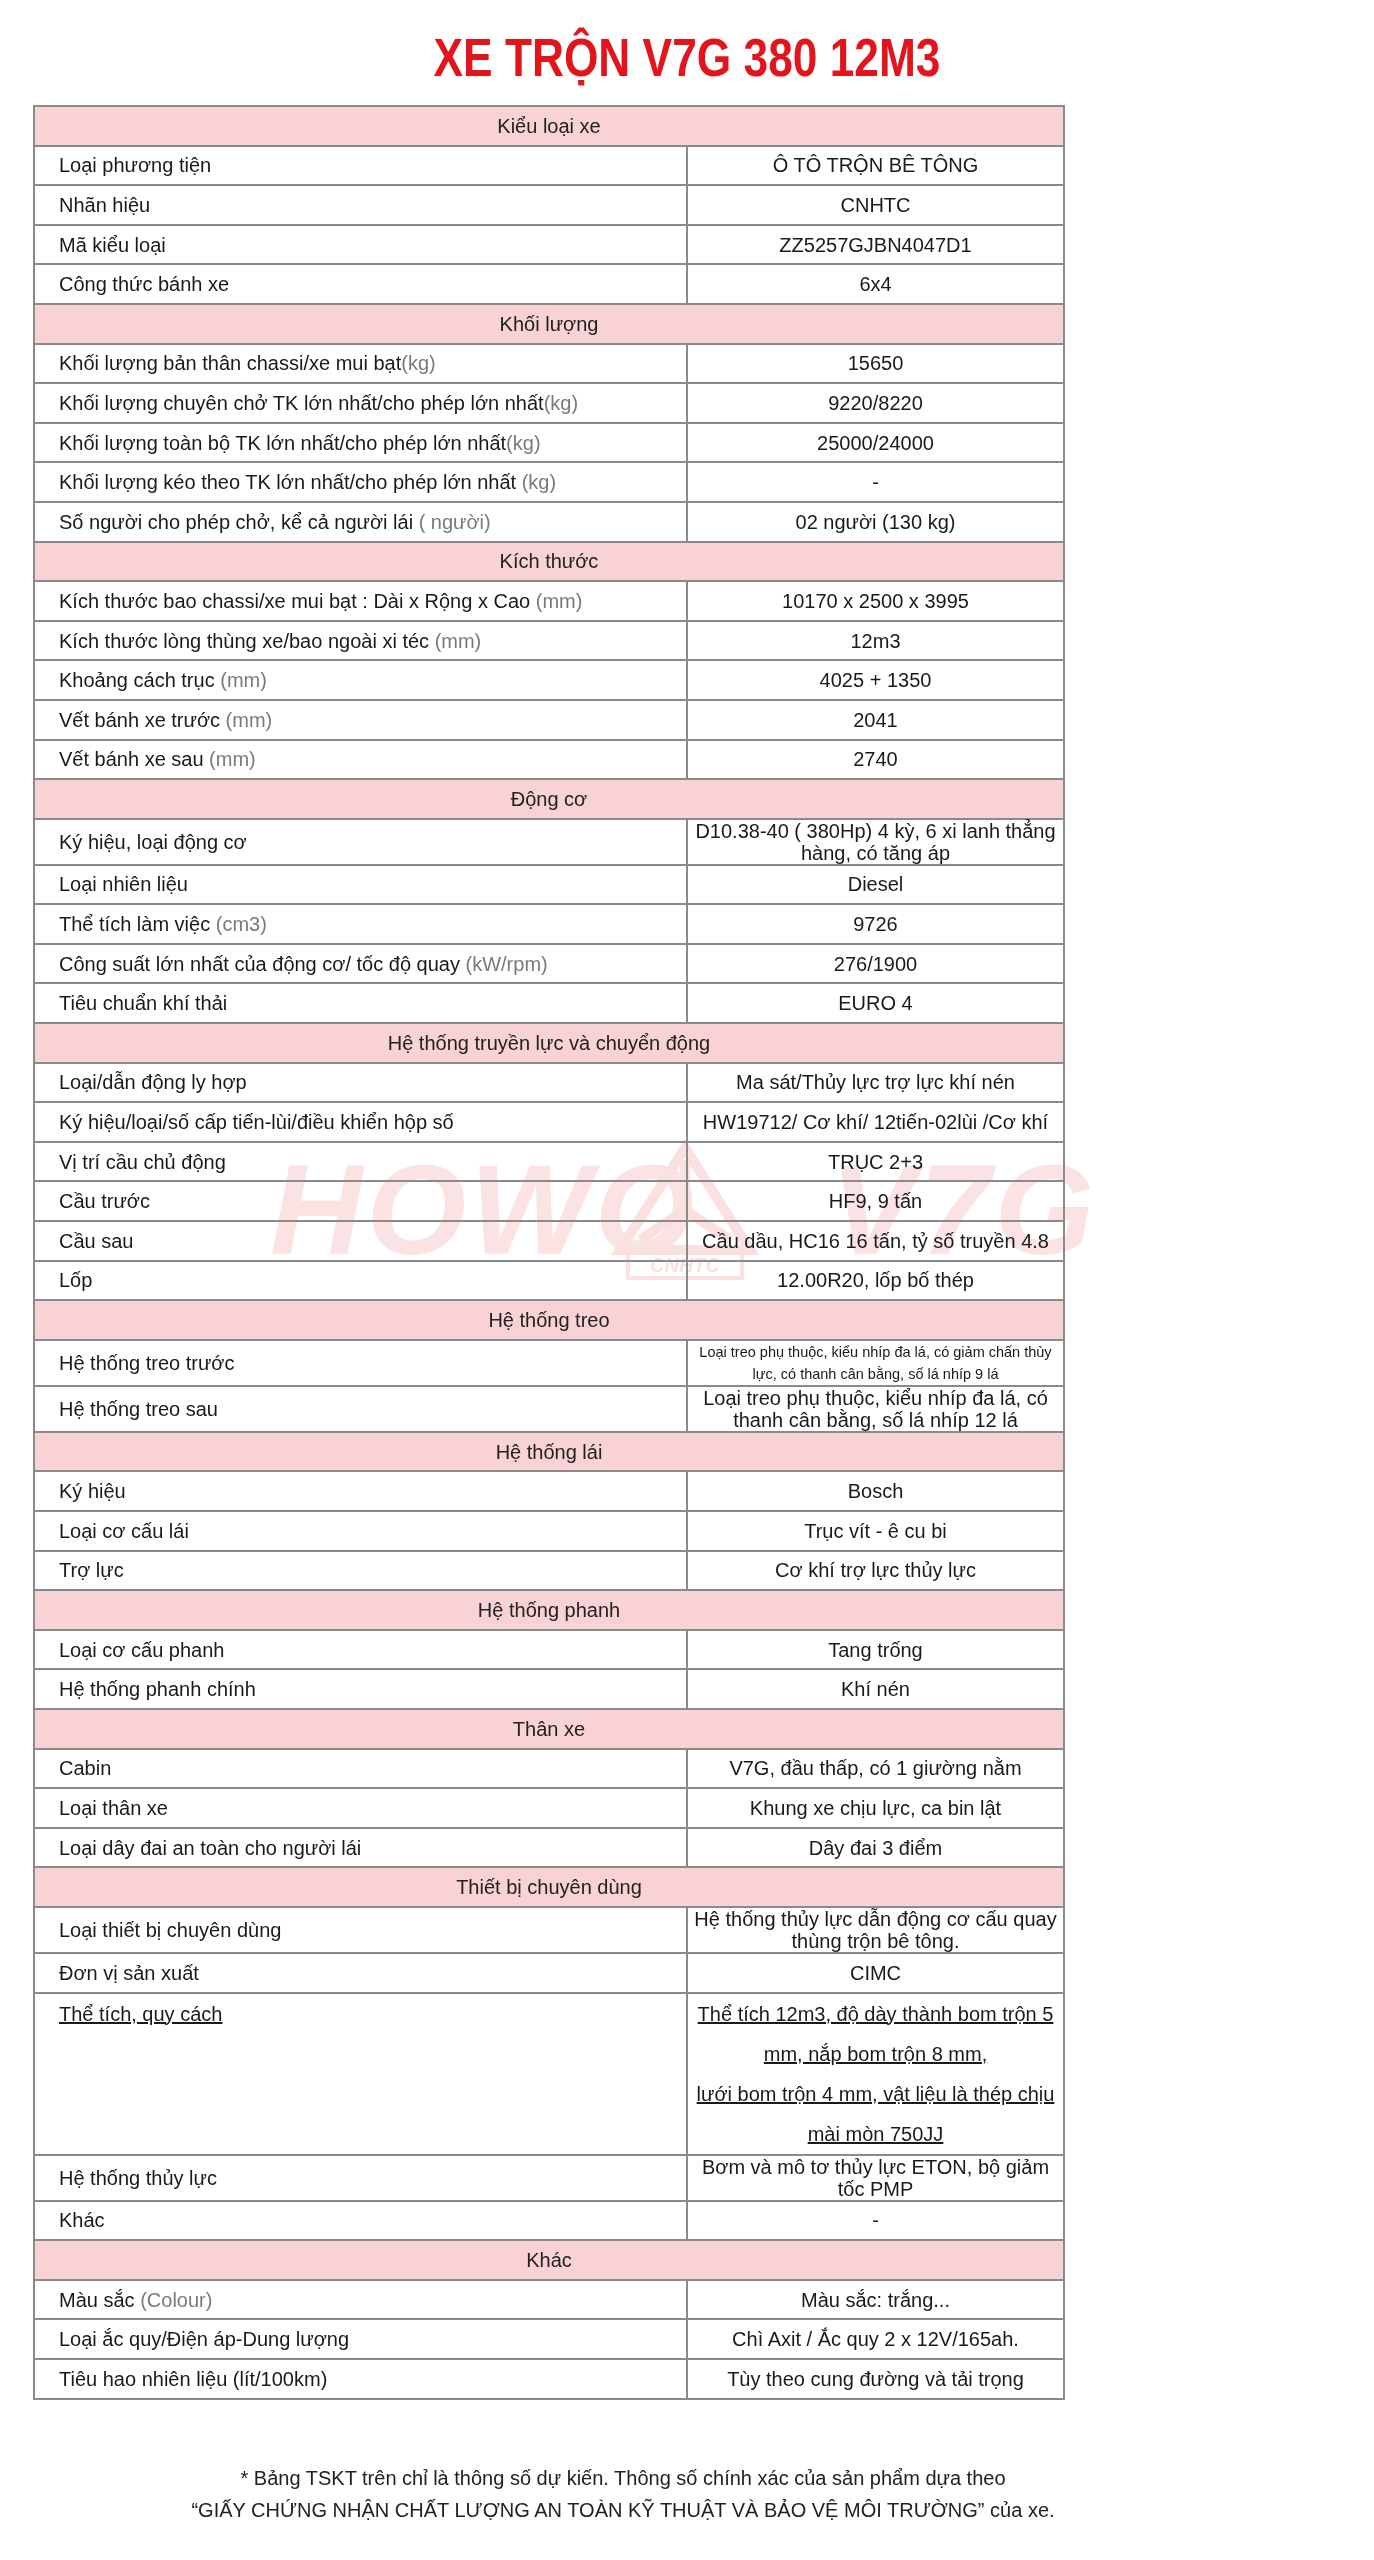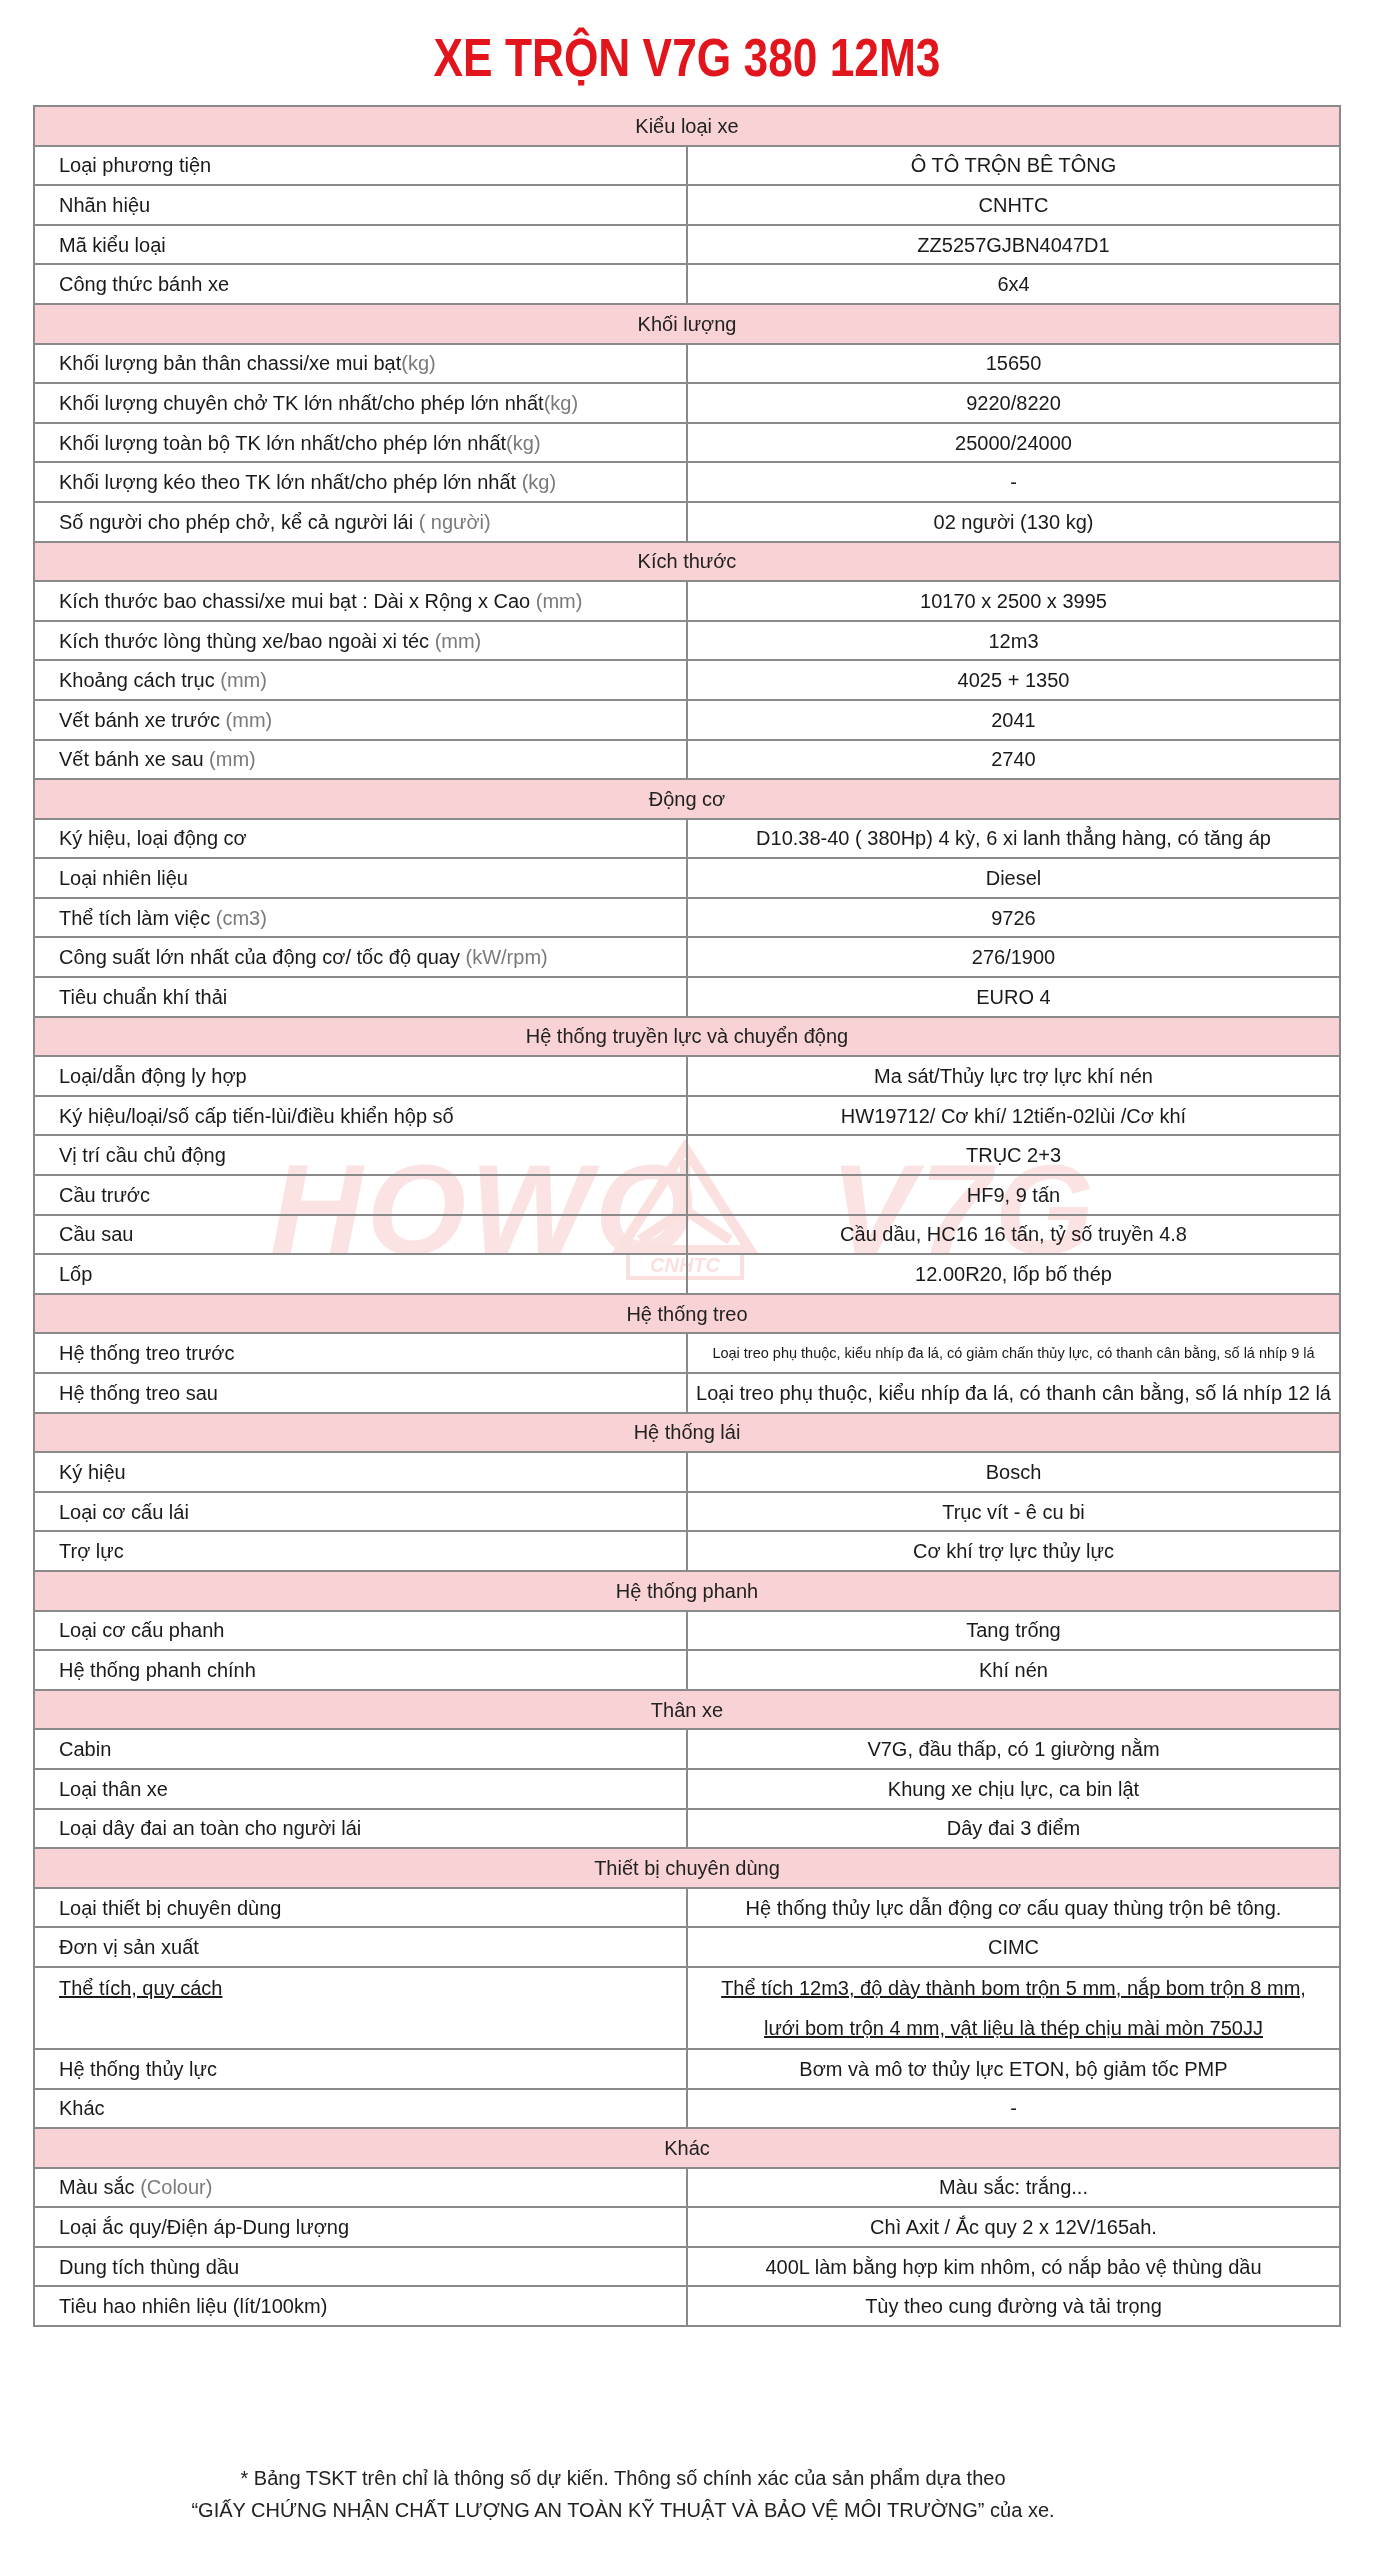--- a/index.html
+++ b/index.html
@@ -3,21 +3,21 @@
 <meta charset="utf-8">
 <style>
   html,body{margin:0;padding:0;background:#ffffff;}
   body{width:1374px;height:2560px;position:relative;overflow:hidden;font-family:"Liberation Sans","DejaVu Sans",sans-serif;color:#1a1a1a;}
   .title{position:absolute;left:0;top:22px;width:1374px;text-align:center;font-family:"Liberation Sans",sans-serif;font-weight:bold;font-size:54px;letter-spacing:0px;color:#e3151c;transform:scaleX(0.82);transform-origin:center;line-height:70px;}
   .watermark{position:absolute;left:270px;top:1150px;width:880px;height:120px;pointer-events:none;z-index:1;}
   .watermark .wm-text{position:absolute;top:0;font-size:128px;font-weight:bold;font-style:italic;color:#fbe3e3;letter-spacing:4px;line-height:120px;}
   .watermark .wm-left{left:0;}
   .watermark .wm-right{left:560px;}
   .watermark svg{position:absolute;left:340px;top:-10px;}
-  .spec-table{position:absolute;left:33px;top:105px;width:1308px;border-collapse:collapse;z-index:2;}
+  .spec-table{position:absolute;left:33px;top:105px;width:1032px;border-collapse:collapse;z-index:2;}
   .spec-table td{border:2px solid #8a8a8a;height:39.6px;padding:0;font-size:20px;line-height:22px;box-sizing:border-box;}
   .section-header td{background:rgba(248,208,210,0.95);text-align:center;color:#222;}
   .label-cell{width:653px;padding-left:24px !important;text-align:left;background:transparent;}
   .value-cell{text-align:center;background:transparent;}
   .unit{color:#7a7a7a;}
   .small{font-size:14.5px !important;border-radius:13px;}
   .double td{height:79.2px;text-decoration:underline;}
   .value-cell .line{display:block;line-height:40px;}
   .label-top{vertical-align:top;padding-top:9px !important;}
   .footnote{position:absolute;left:0;top:2462px;width:1246px;text-align:center;font-size:20px;line-height:32px;color:#222;}
@@ -240,24 +240,20 @@
       </tr>
       <tr>
         <td class="label-cell"><span>Màu sắc </span><span class="unit">(Colour)</span></td>
         <td class="value-cell">Màu sắc: trắng...</td>
       </tr>
       <tr>
         <td class="label-cell"><span>Loại ắc quy/Điện áp-Dung lượng</span></td>
         <td class="value-cell">Chì Axit / Ắc quy 2 x 12V/165ah.</td>
       </tr>
       <tr>
-        <td class="label-cell"><span>Dung tích thùng dầu</span></td>
-        <td class="value-cell">400L làm bằng hợp kim nhôm, có nắp bảo vệ thùng dầu</td>
-      </tr>
-      <tr>
         <td class="label-cell"><span>Tiêu hao nhiên liệu (lít/100km)</span></td>
         <td class="value-cell">Tùy theo cung đường và tải trọng</td>
       </tr>
     </tbody>
 </table>
 
 <div class="footnote">
   <div>* Bảng TSKT trên chỉ là thông số dự kiến. Thông số chính xác của sản phẩm dựa theo</div>
   <div>“GIẤY CHỨNG NHẬN CHẤT LƯỢNG AN TOÀN KỸ THUẬT VÀ BẢO VỆ MÔI TRƯỜNG” của xe.</div>
 </div>

